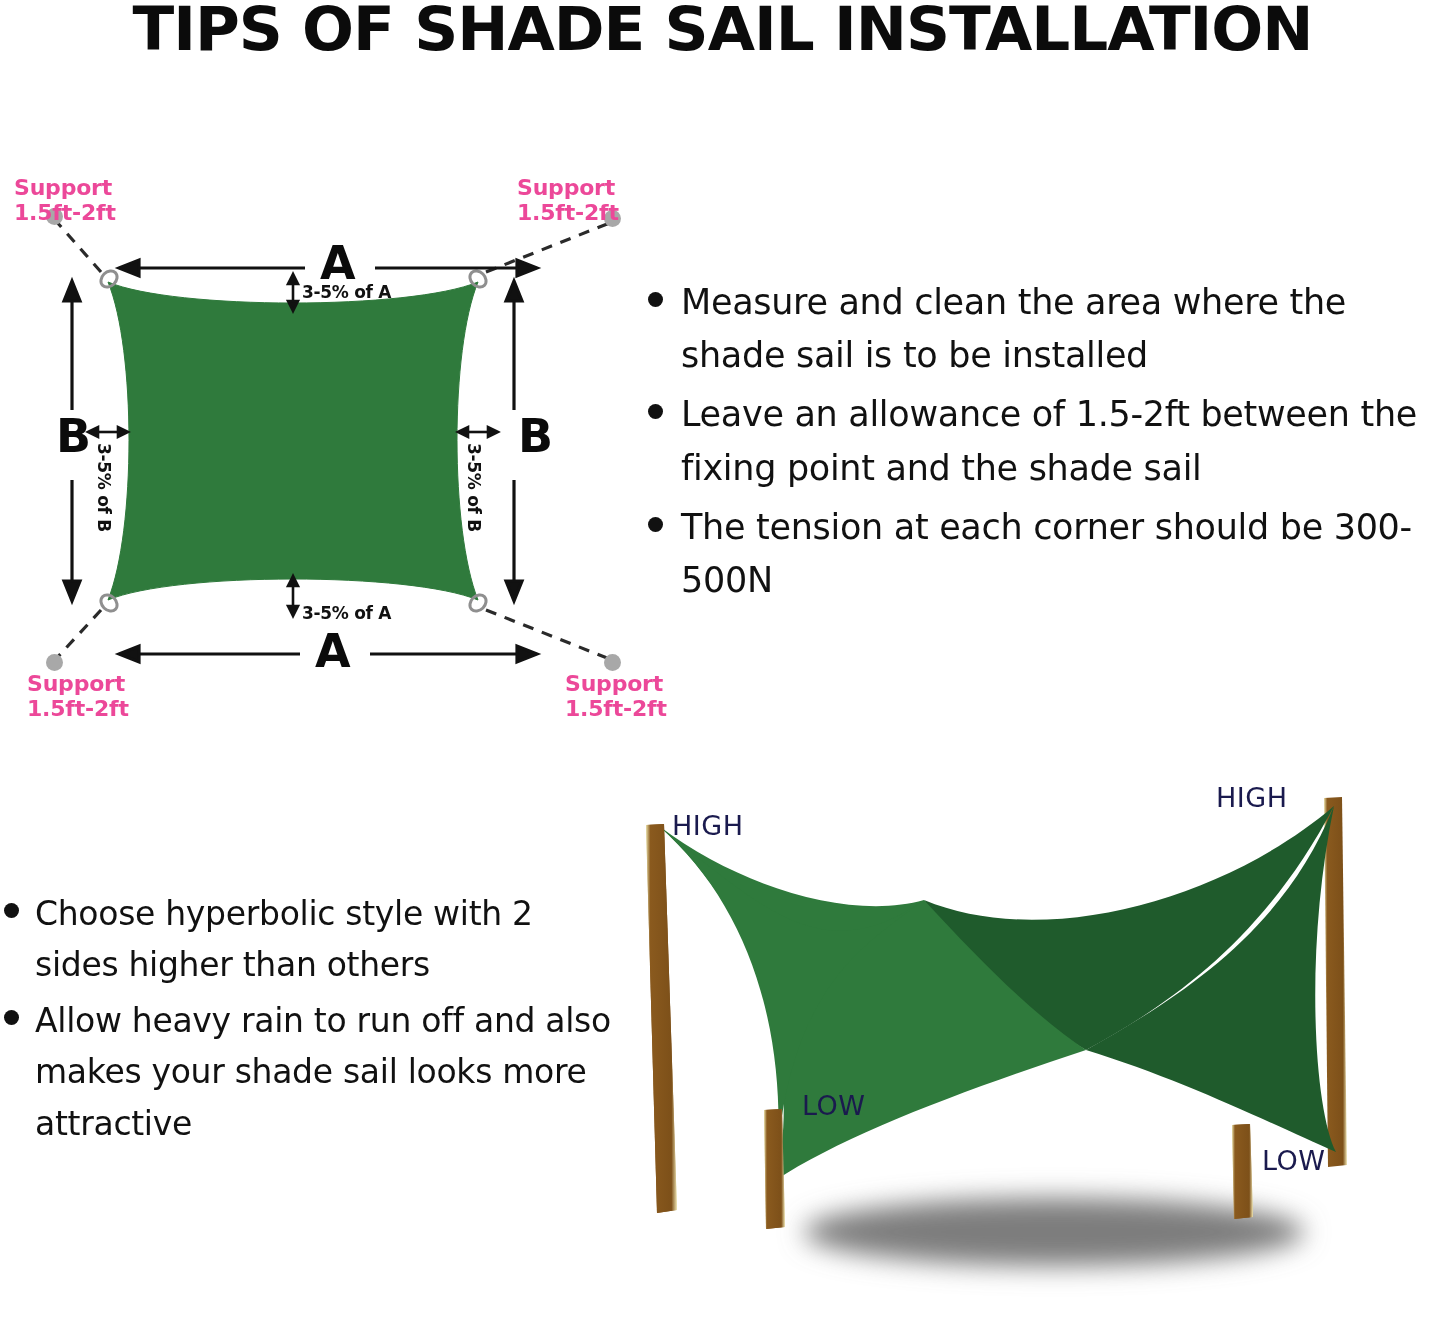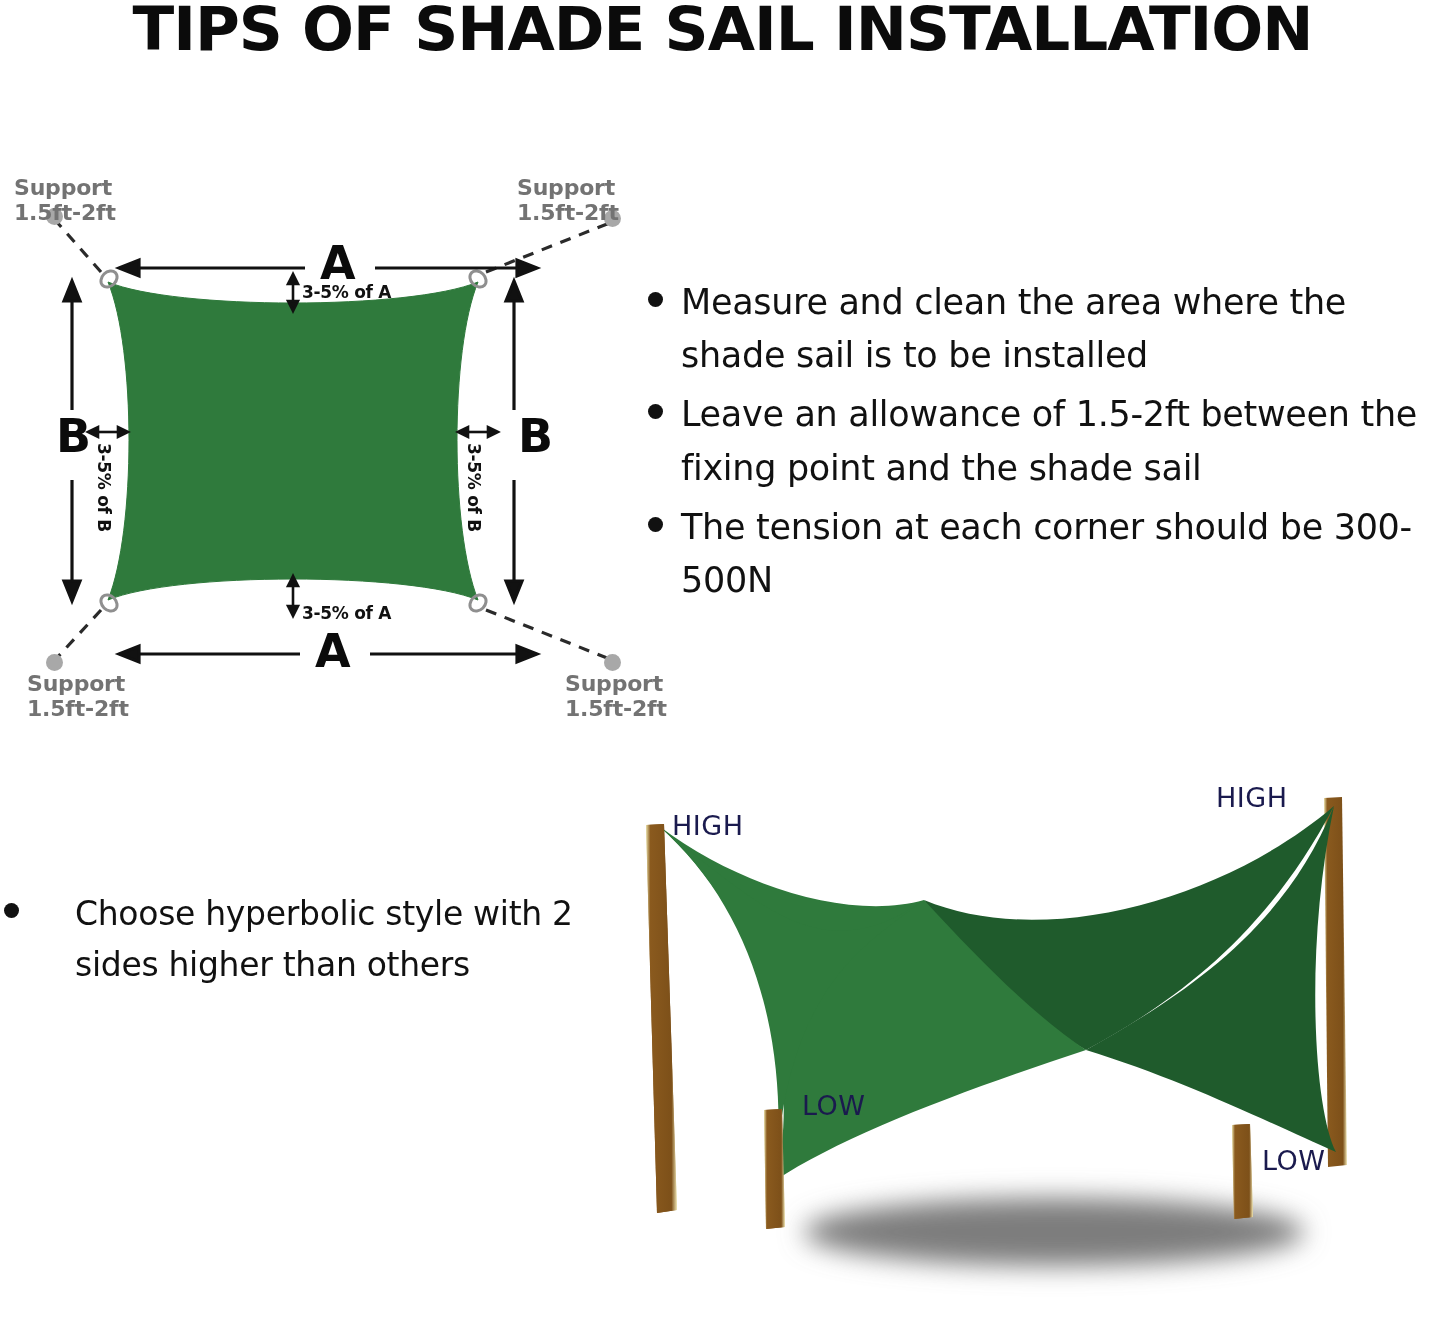--- a/index.html
+++ b/index.html
@@ -13,21 +13,21 @@
     position:absolute;left:0;top:-6px;width:1445px;text-align:center;
     font-family:"DejaVu Sans","Liberation Sans",sans-serif;
     font-weight:bold;font-size:60px;letter-spacing:-1px;
     color:#0b0b0b;white-space:nowrap;
     transform:scaleX(1.02);transform-origin:50% 50%;
   }
 
   
   #topdiagram{position:absolute;left:0;top:160px;width:650px;height:570px;}
   .supp-label{
-    position:absolute;font-size:22px;font-weight:bold;color:#737373;
+    position:absolute;font-size:22px;font-weight:bold;color:#ec4899;
     line-height:1.12;letter-spacing:-0.2px;white-space:nowrap;
   }
   .supp-dot{
     position:absolute;width:17px;height:17px;border-radius:50%;
     background:#a8a8a8;
   }
   .dim-small{
     position:absolute;font-size:17px;font-weight:bold;color:#111;
     white-space:nowrap;letter-spacing:-0.3px;
   }
@@ -44,21 +44,21 @@
     flex:0 0 auto;border-radius:50%;background:#111;
   }
   .btext{color:#111;}
 
   #topbullets{left:648px;top:276px;width:800px;}
   #topbullets .bullet-row{margin-bottom:6px;}
   #topbullets .dot{width:15px;height:15px;margin-top:16px;margin-right:18px;}
   #topbullets .btext{font-size:35px;line-height:1.52;letter-spacing:-0.3px;}
 
   #bottombullets{left:4px;top:888px;width:620px;}
-  #bottombullets .bullet-row{margin-bottom:4px;gap:40px;}
+  #bottombullets .bullet-row{margin-bottom:4px;}
   #bottombullets .dot{width:15px;height:15px;margin-top:15px;margin-right:16px;}
   #bottombullets .btext{font-size:33px;line-height:1.56;letter-spacing:-0.3px;}
 
   
   #botdiagram{position:absolute;left:624px;top:780px;width:785px;height:539px;}
   .hl-label{
     position:absolute;font-size:27px;color:#1a1a4e;letter-spacing:0.5px;
     font-family:"DejaVu Sans","Liberation Sans",sans-serif;white-space:nowrap;
   }
 </style>
@@ -186,20 +186,24 @@
   <div class="bullet-row">
     <span class="dot"></span>
     <span class="btext">The tension at each corner should be 300-500N</span>
   </div>
 </div>
 
 <div id="bottombullets" class="bullets">
   <div class="bullet-row">
     <span class="dot"></span>
     <span class="btext">Choose hyperbolic style with 2 sides higher than others</span>
+  </div>
+  <div class="bullet-row">
+    <span class="dot"></span>
+    <span class="btext">Allow heavy rain to run off and also makes your shade sail looks more attractive</span>
   </div>
 </div>
 
 <div id="botdiagram">
   <svg width="785" height="539" viewBox="0 0 785 539" style="position:absolute;left:0;top:0;">
     <defs>
       <filter id="shadowblur" x="-30%" y="-60%" width="160%" height="260%">
         <feGaussianBlur stdDeviation="13"></feGaussianBlur>
       </filter>
       <linearGradient id="postgrad" x1="0" y1="0" x2="1" y2="0">

